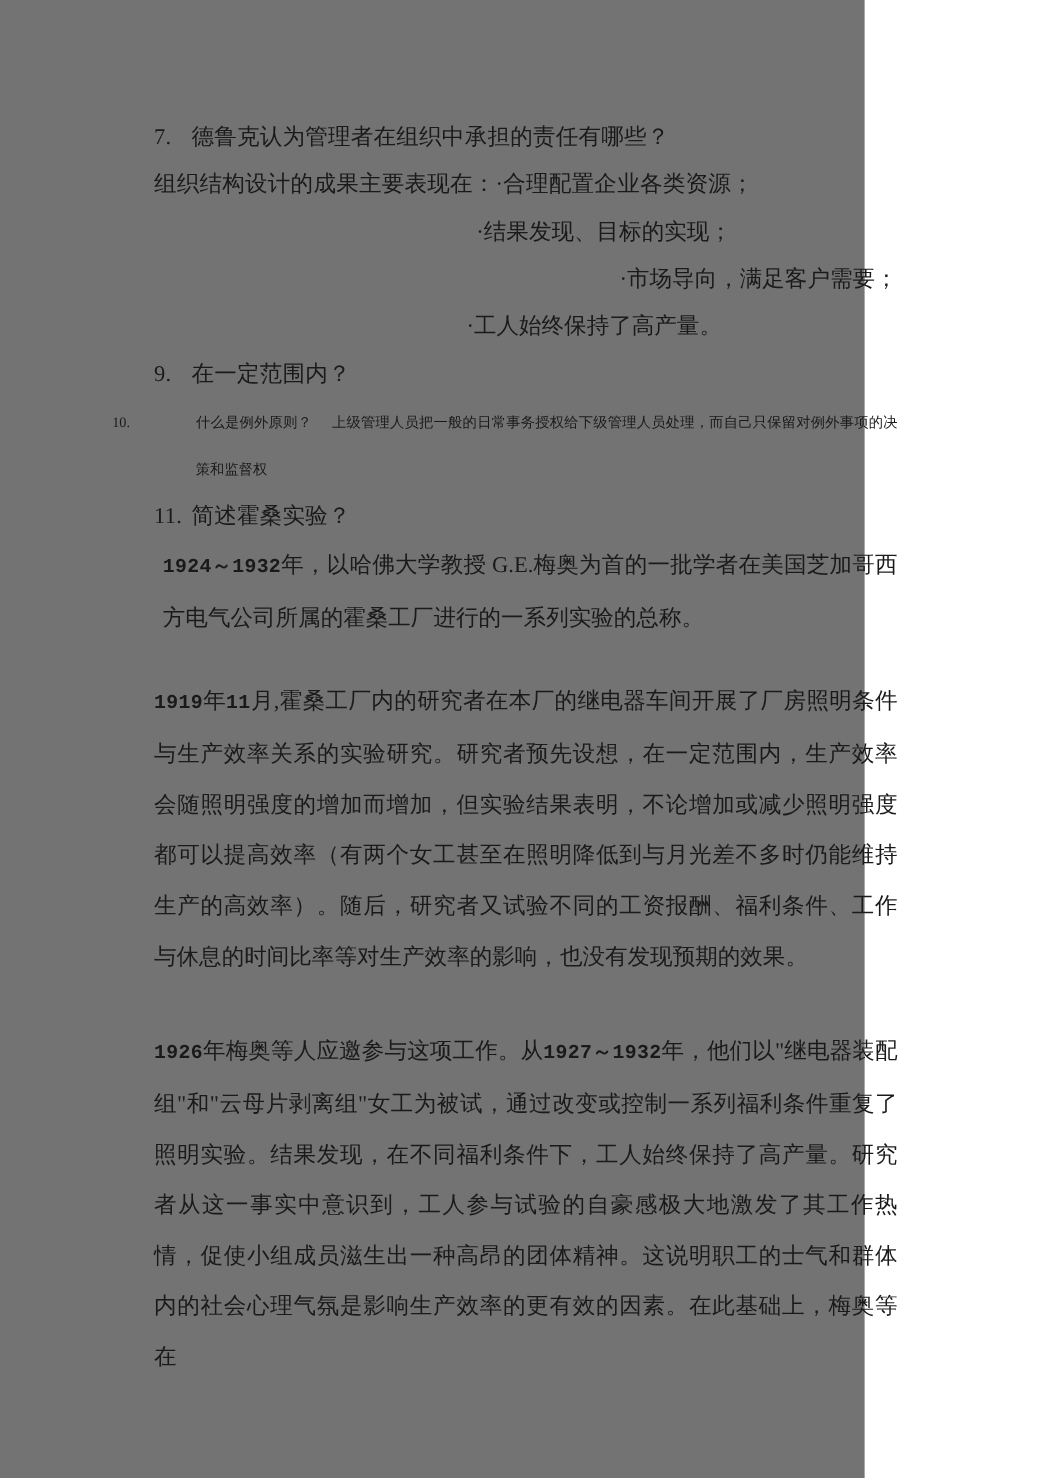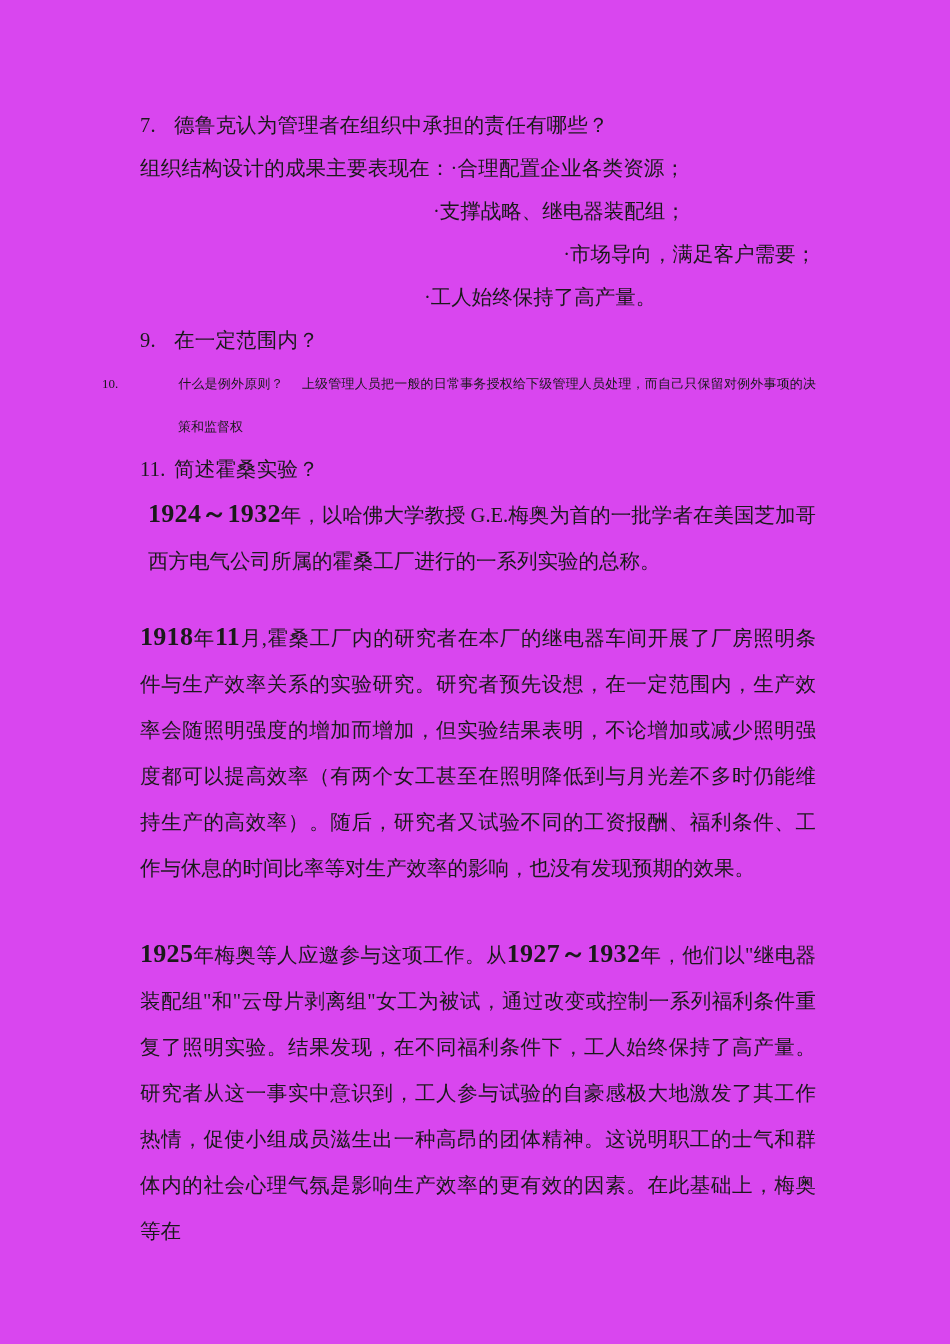--- a/index.html
+++ b/index.html
@@ -11,23 +11,23 @@
     width: 950px;
     height: 1344px;
     position: relative;
     font-family: "Liberation Serif", "DejaVu Serif", serif;
     color: #1a1a1a;
     overflow: hidden;
   }
   .page {
     position: absolute;
     left: 0; top: 0;
-    width: 950px;
+    width: 786px;
     height: 1344px;
-    background: #d946ef;
+    background: #737373;
   }
   .content {
     position: absolute;
     left: 140px;
     top: 104px;
     width: 676px;
   }
 
   
   .qa-line {
@@ -58,23 +58,23 @@
   .bullet-line {
     font-size: 20.5px;
     line-height: 43px;
     white-space: nowrap;
   }
   .b1 { padding-left: 293px; }
   .b2 { padding-left: 283px; text-align: right; }
   .b3 { padding-left: 284px; }
 
   .sans-num {
-    font-family: Liberation Serif, serif;
+    font-family: Liberation Mono, monospace;
     font-weight: 600;
-    font-size: 26px;
+    font-size: 18px;
     letter-spacing: 0.3px;
   }
 
   
   .para {
     font-size: 20.5px;
     line-height: 46px;
     text-align: justify;
     text-justify: inter-ideograph;
     margin: 0;
@@ -86,21 +86,21 @@
 <body>
 
 <div class="page">
   <div class="content">
 
     <div class="qa-line">
       <span class="num">7.</span><span>德鲁克认为管理者在组织中承担的责任有哪些？</span>
     </div>
 
     <div class="qa-line">组织结构设计的成果主要表现在：·合理配置企业各类资源；</div>
-    <div class="bullet-line b1">·支撑战略、继电器装配组；</div>
+    <div class="bullet-line b1">·结果发现、目标的实现；</div>
     <div class="bullet-line b2">·市场导向，满足客户需要；</div>
     <div class="bullet-line b3">·工人始终保持了高产量。</div>
 
     <div class="qa-line">
       <span class="num">9.</span><span>在一定范围内？</span>
     </div>
 
     <div class="qa-hang">
       <span class="num">10.</span><span>什么是例外原则？</span><span class="gapsp"></span><span>上级管理人员把一般的日常事务授权给下级管理人员处理，而自己只保留对例外事项的决策和监督权</span>
     </div>
@@ -108,23 +108,23 @@
     <div class="qa-line">
       <span class="num">11.</span><span>简述霍桑实验？</span>
     </div>
     <div class="para ans-11" style="padding-left:8px;">
       <span class="sans-num">1924～1932</span><span>年，以哈佛大学教授 G.E.梅奥为首的一批学者在美国芝加哥西方电气公司所属的霍桑工厂进行的一系列实验的总称。</span>
     </div>
 
     <div class="spacer-md"></div>
 
     <p class="para">
-      <span class="sans-num">1918</span><span>年</span><span class="sans-num">11</span><span>月,霍桑工厂内的研究者在本厂的继电器车间开展了厂房照明条件与生产效率关系的实验研究。研究者预先设想，在一定范围内，生产效率会随照明强度的增加而增加，但实验结果表明，不论增加或减少照明强度都可以提高效率（有两个女工甚至在照明降低到与月光差不多时仍能维持生产的高效率）。随后，研究者又试验不同的工资报酬、福利条件、工作与休息的时间比率等对生产效率的影响，也没有发现预期的效果。</span>
+      <span class="sans-num">1919</span><span>年</span><span class="sans-num">11</span><span>月,霍桑工厂内的研究者在本厂的继电器车间开展了厂房照明条件与生产效率关系的实验研究。研究者预先设想，在一定范围内，生产效率会随照明强度的增加而增加，但实验结果表明，不论增加或减少照明强度都可以提高效率（有两个女工甚至在照明降低到与月光差不多时仍能维持生产的高效率）。随后，研究者又试验不同的工资报酬、福利条件、工作与休息的时间比率等对生产效率的影响，也没有发现预期的效果。</span>
     </p>
 
     <div class="spacer-lg"></div>
 
     <p class="para">
-      <span class="sans-num">1925</span><span>年梅奥等人应邀参与这项工作。从</span><span class="sans-num">1927～1932</span><span>年，他们以"继电器装配组"和"云母片剥离组"女工为被试，通过改变或控制一系列福利条件重复了照明实验。结果发现，在不同福利条件下，工人始终保持了高产量。研究者从这一事实中意识到，工人参与试验的自豪感极大地激发了其工作热情，促使小组成员滋生出一种高昂的团体精神。这说明职工的士气和群体内的社会心理气氛是影响生产效率的更有效的因素。在此基础上，梅奥等在</span>
+      <span class="sans-num">1926</span><span>年梅奥等人应邀参与这项工作。从</span><span class="sans-num">1927～1932</span><span>年，他们以"继电器装配组"和"云母片剥离组"女工为被试，通过改变或控制一系列福利条件重复了照明实验。结果发现，在不同福利条件下，工人始终保持了高产量。研究者从这一事实中意识到，工人参与试验的自豪感极大地激发了其工作热情，促使小组成员滋生出一种高昂的团体精神。这说明职工的士气和群体内的社会心理气氛是影响生产效率的更有效的因素。在此基础上，梅奥等在</span>
     </p>
 
   </div>
 </div>
 
 </body></html>

